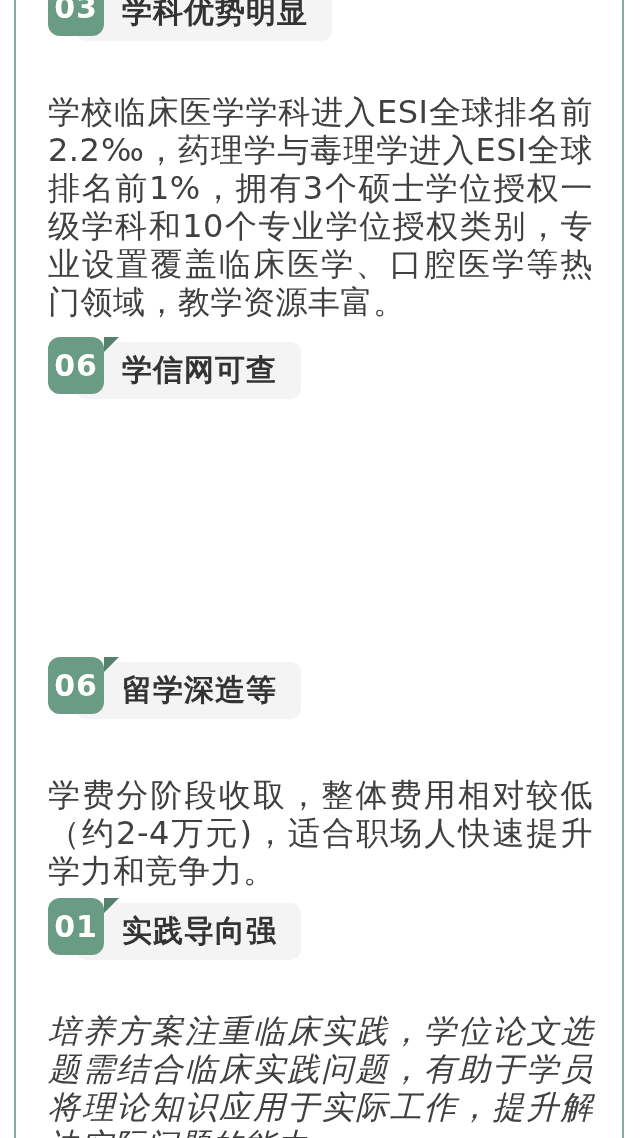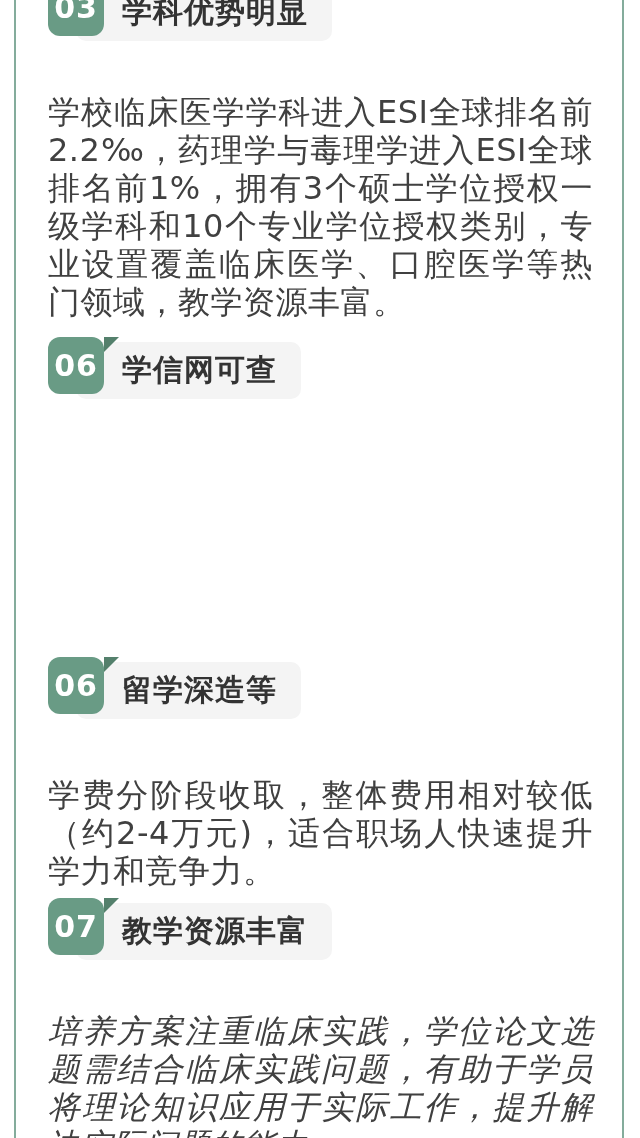--- a/index.html
+++ b/index.html
@@ -96,19 +96,19 @@
     <div class="badge-label">
       <span>留学深造等</span>
     </div>
     <div class="badge-tail"></div>
     <div class="badge-num">06</div>
   </div>
   <p class="para" id="para-2">学费分阶段收取，整体费用相对较低（约2-4万元)，适合职场人快速提升学力和竞争力。</p>
 
   <div class="feature-badge" id="badge-3">
     <div class="badge-label">
-      <span>教学资源丰富</span>
+      <span>实践导向强</span>
     </div>
     <div class="badge-tail"></div>
-    <div class="badge-num">07</div>
+    <div class="badge-num">01</div>
   </div>
   <p class="para" id="para-3">培养方案注重临床实践，学位论文选题需结合临床实践问题，有助于学员将理论知识应用于实际工作，提升解决实际问题的能力。</p>
 </div>
 
 </body></html>

